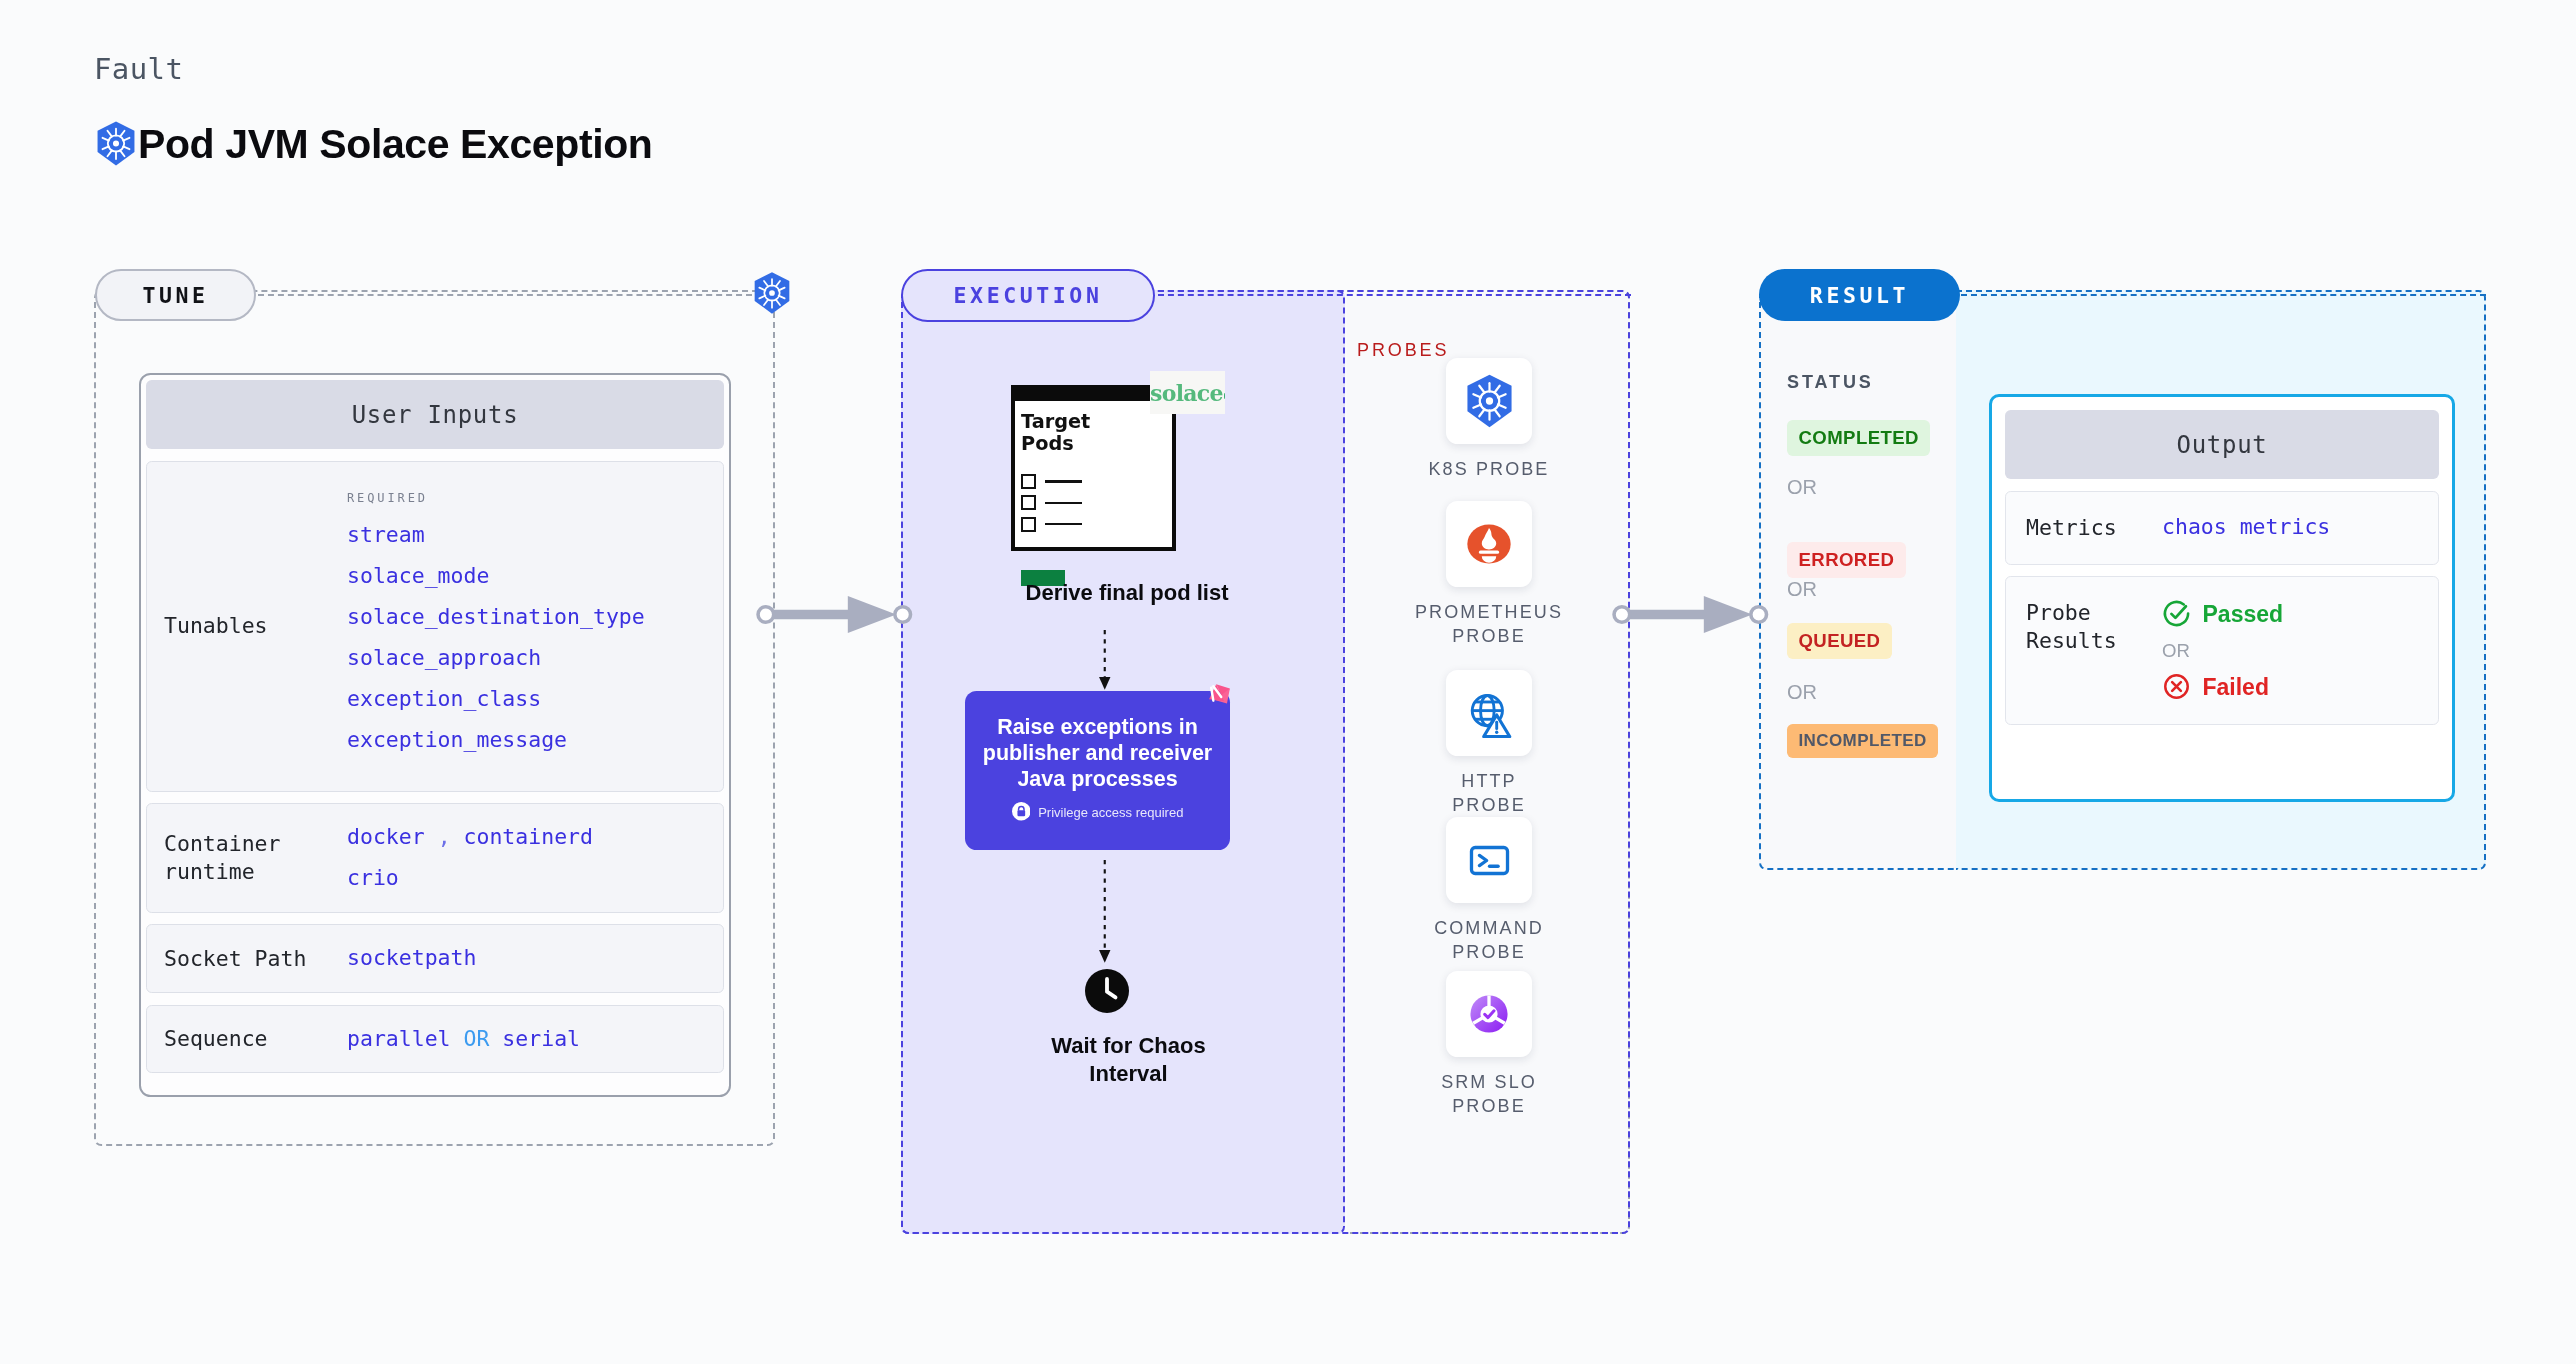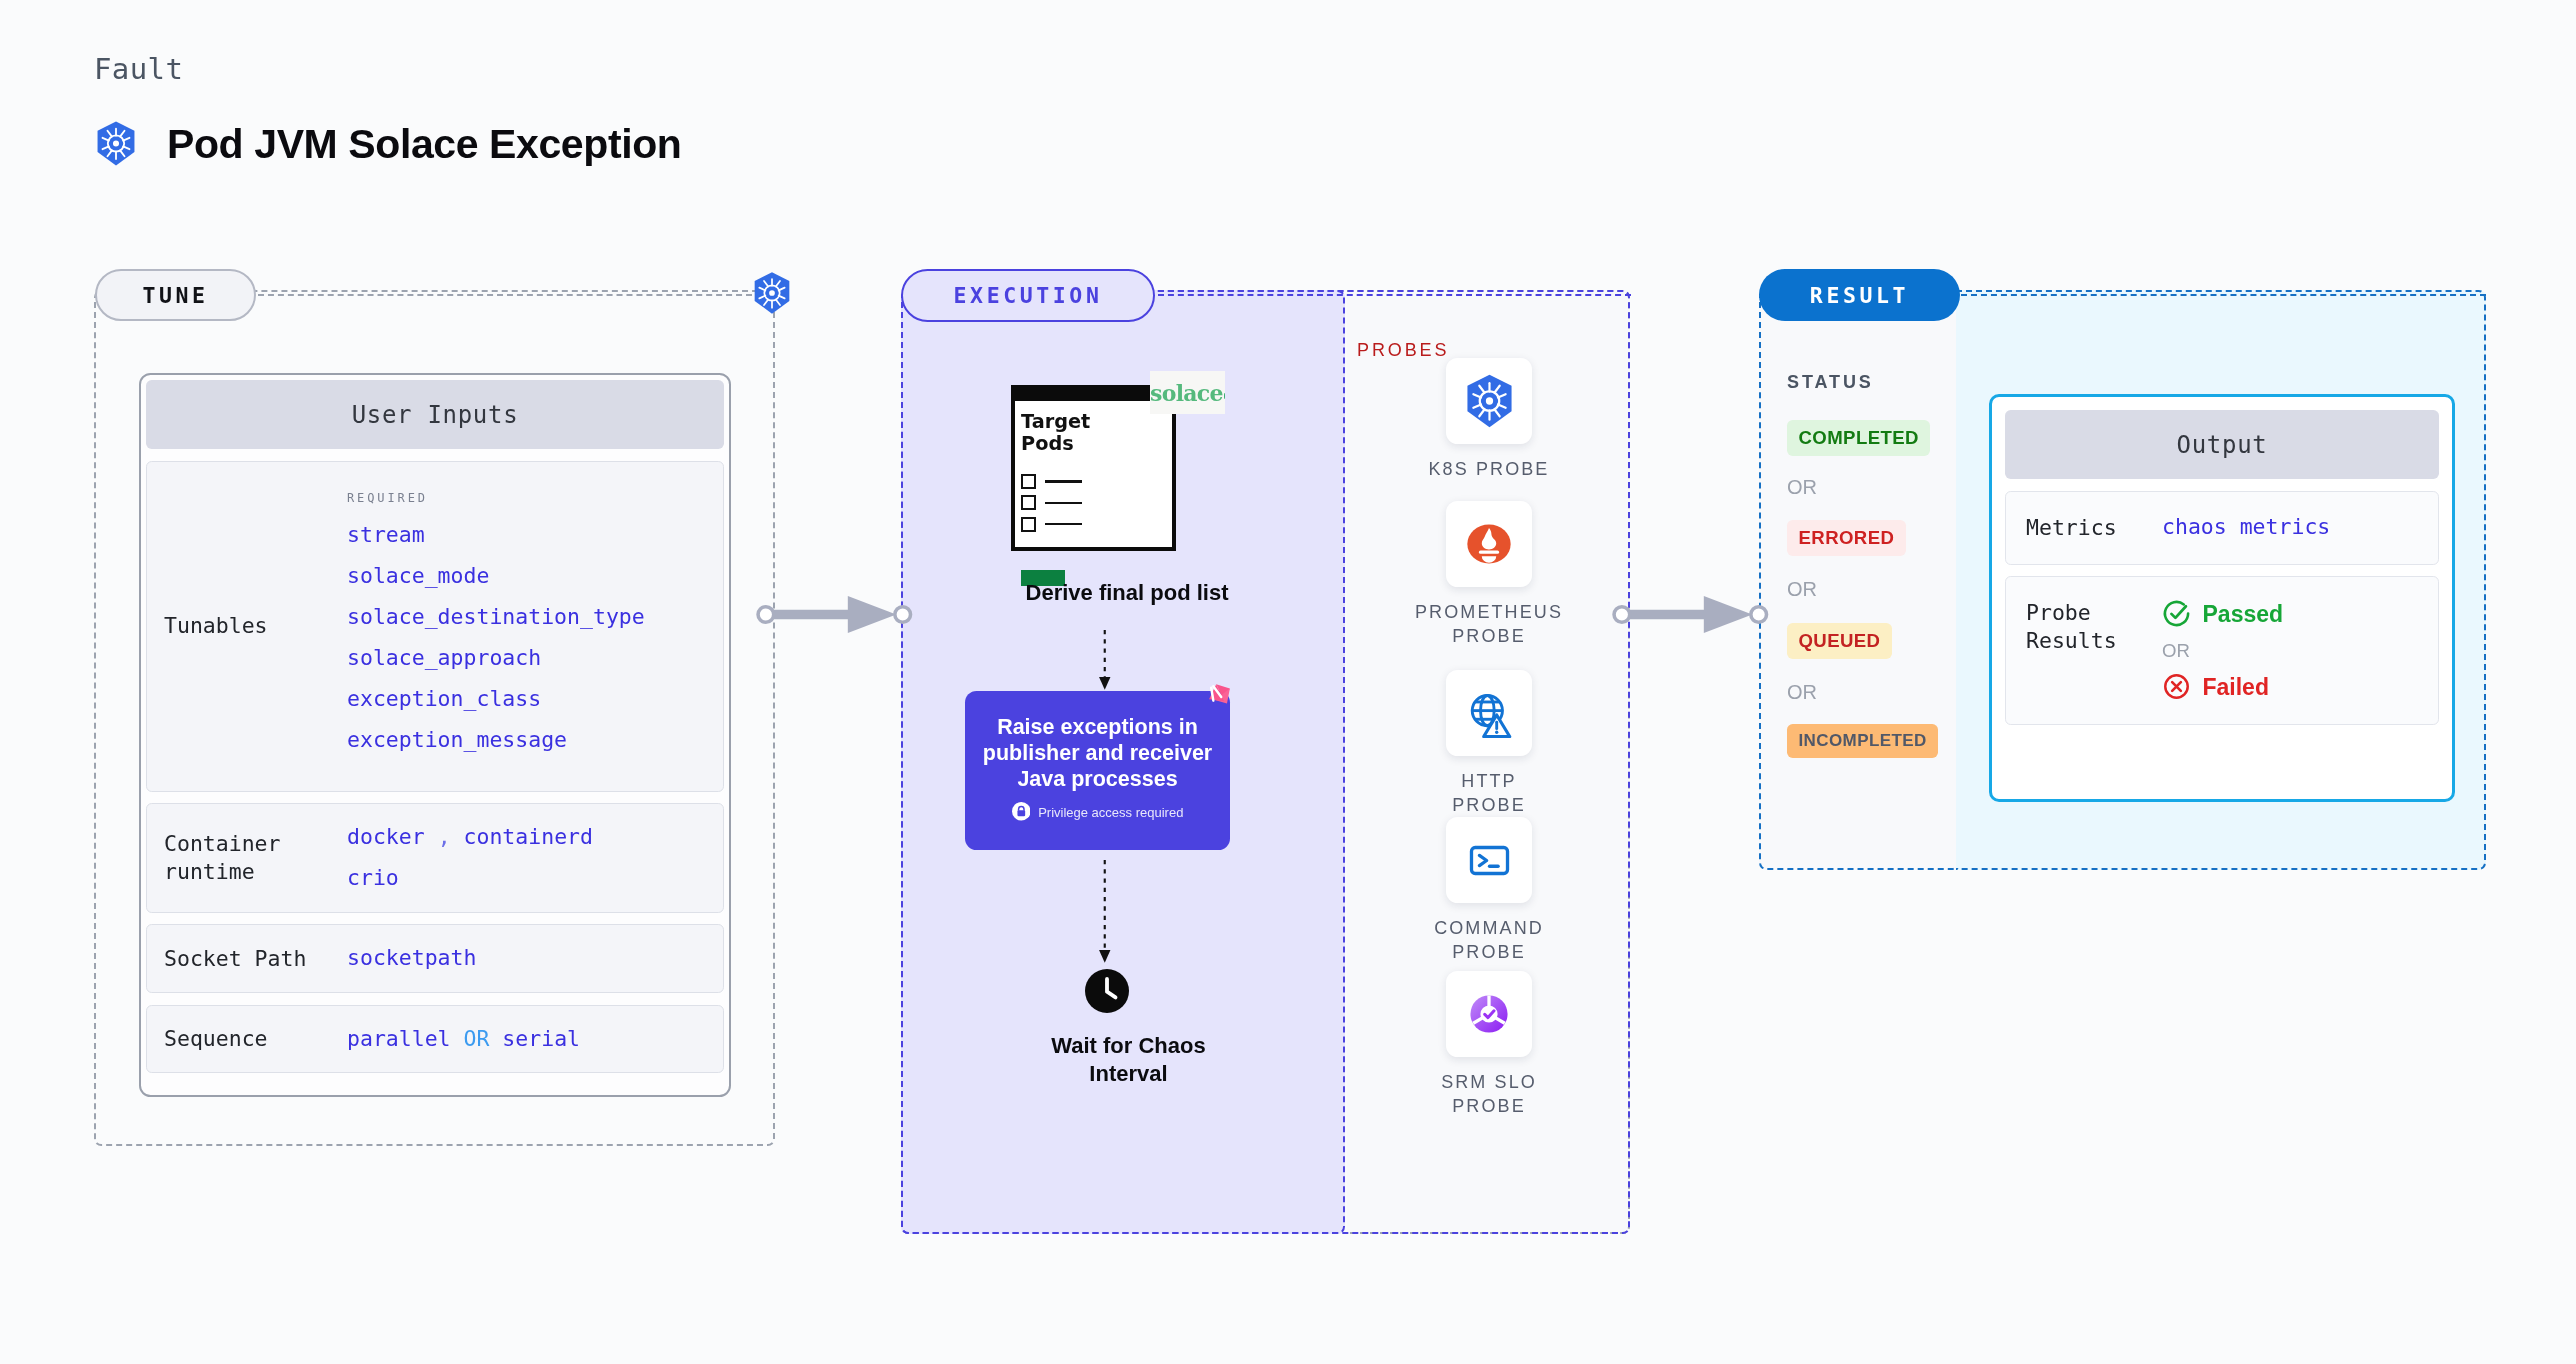--- a/index.html
+++ b/index.html
@@ -10,21 +10,21 @@
     overflow: hidden;
   }
   .page { position: relative; width: 2576px; height: 1365px; }
 
   
   .hdr-kicker {
     position: absolute; left: 94px; top: 52px;
     font-family: "DejaVu Sans Mono", monospace;
     font-size: 29px; color: #4B5563; letter-spacing: 0.4px;
   }
-  .hdr-row { position: absolute; left: 94px; top: 120px; display: flex; align-items: center; gap: 29px; }
+  .hdr-row { position: absolute; left: 94px; top: 120px; display: flex; align-items: center; }
   .hdr-title {
     font-family: "Liberation Sans", sans-serif;
     font-size: 41px; font-weight: 700; color: #0B0B0F; letter-spacing: -0.4px;
   }
   .k8s-ico { display: block; }
 
   
   .dashed { position: absolute; border-radius: 7.2px; }
   .tune-panel   { left: 94px;  top: 290px;  width: 681px;  height: 856px;
                   border: 2.1px dashed #9CA3AF; background: transparent; }
@@ -476,21 +476,21 @@
     <line x1="14" y1="40" x2="140" y2="40" stroke="#A9AEC0" stroke-width="13"></line>
     <polygon points="128,14 196,40 128,66" fill="#A9AEC0"></polygon>
     <circle cx="13" cy="40" r="11" fill="#fff" stroke="#A9AEC0" stroke-width="5"></circle>
     <circle cx="205" cy="40" r="11" fill="#fff" stroke="#A9AEC0" stroke-width="5"></circle>
   </svg>
 
   <div class="status-lbl">STATUS</div>
 
   <div class="st-badge" style="top:420px; background:#DFF5DF; color:#137B12;">COMPLETED</div>
   <div class="st-or" style="top:476px;">OR</div>
-  <div class="st-badge" style="top:520px; background:#FDEBEB; color:#CE2121;text-align:center;">ERRORED</div>
+  <div class="st-badge" style="top:542px; background:#FDEBEB; color:#CE2121;text-align:center;">ERRORED</div>
   <div class="st-or" style="top:578px;">OR</div>
   <div class="st-badge" style="top:623px; background:#FCEFC4; color:#C32222;">QUEUED</div>
   <div class="st-or" style="top:681px;">OR</div>
   <div class="st-badge" style="top:724px; background:#fdba74; color:#515868; font-size:17px;">INCOMPLETED</div>
 
   <div class="out-card">
     <div class="ui-head">Output</div>
 
     <div class="out-row">
       <div class="out-lbl">Metrics</div>

